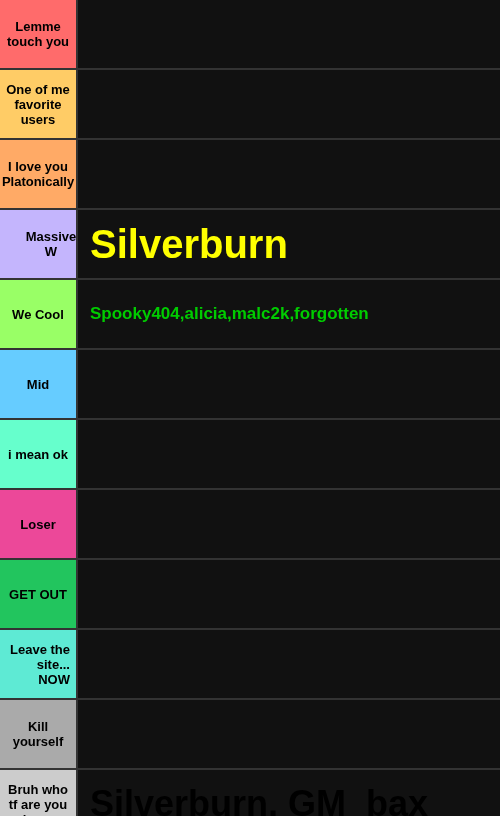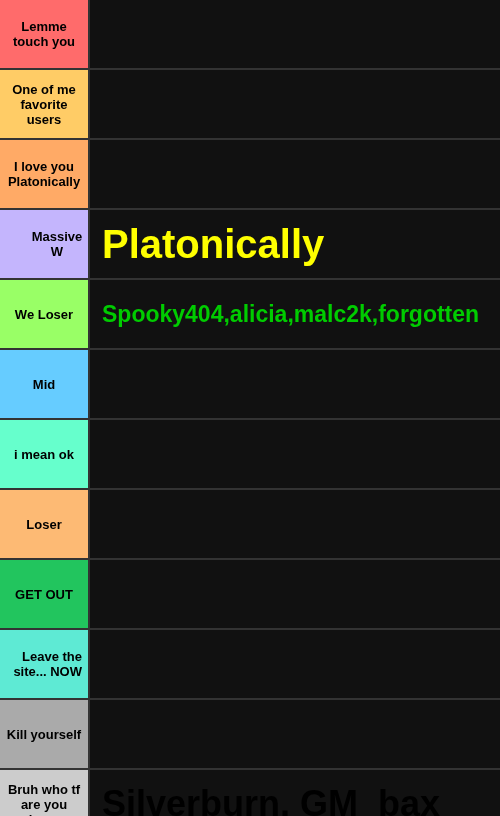--- a/index.html
+++ b/index.html
@@ -12,21 +12,21 @@
     }
     .tier-list {
       width: 500px;
     }
     .tier-row {
       display: flex;
       width: 500px;
       border-bottom: 2px solid #333;
     }
     .tier-label {
-      width: 88px;
+      width: 76px;
       min-height: 68px;
       display: flex;
       align-items: center;
       justify-content: center;
       text-align: center;
       font-size: 13px;
       font-weight: bold;
       color: #000;
       padding: 6px;
       flex-shrink: 0;
@@ -56,39 +56,39 @@
       <div class="tier-label" style="background: rgb(255, 204, 102);">One of me favorite users</div>
       <div class="tier-content"></div>
     </div>
     <div class="tier-row">
       <div class="tier-label" style="background: rgb(255, 170, 102);">I love you Platonically</div>
       <div class="tier-content"></div>
     </div>
     <div class="tier-row">
       <div class="tier-label" style="background: #c4b5fd; padding-left: 32px;">Massive W</div>
       <div class="tier-content">
-        <span style="color: rgb(255, 255, 0); font-weight: bold; font-size: 40px;">Platonically</span>
+        <span style="color: rgb(255, 255, 0); font-weight: bold; font-size: 40px;">Silverburn</span>
       </div>
     </div>
     <div class="tier-row">
-      <div class="tier-label" style="background: rgb(153, 255, 102);">We Loser</div>
+      <div class="tier-label" style="background: rgb(153, 255, 102);">We Cool</div>
       <div class="tier-content">
-        <span style="color: rgb(0, 204, 0); font-weight: bold; font-size: 23px;">Spooky404,alicia,malc2k,forgotten</span>
+        <span style="color: rgb(0, 204, 0); font-weight: bold; font-size: 17px;">Spooky404,alicia,malc2k,forgotten</span>
       </div>
     </div>
     <div class="tier-row">
       <div class="tier-label" style="background: rgb(102, 204, 255);">Mid</div>
       <div class="tier-content"></div>
     </div>
     <div class="tier-row">
       <div class="tier-label" style="background: rgb(102, 255, 204);">i mean ok</div>
       <div class="tier-content"></div>
     </div>
     <div class="tier-row">
-      <div class="tier-label" style="background: #fdba74;">Loser</div>
+      <div class="tier-label" style="background: #ec4899;">Loser</div>
       <div class="tier-content"></div>
     </div>
     <div class="tier-row">
       <div class="tier-label" style="background: #22c55e;">GET OUT</div>
       <div class="tier-content"></div>
     </div>
     <div class="tier-row">
       <div class="tier-label" style="background: #5eead4; text-align: right;">Leave the site... NOW</div>
       <div class="tier-content"></div>
     </div>

